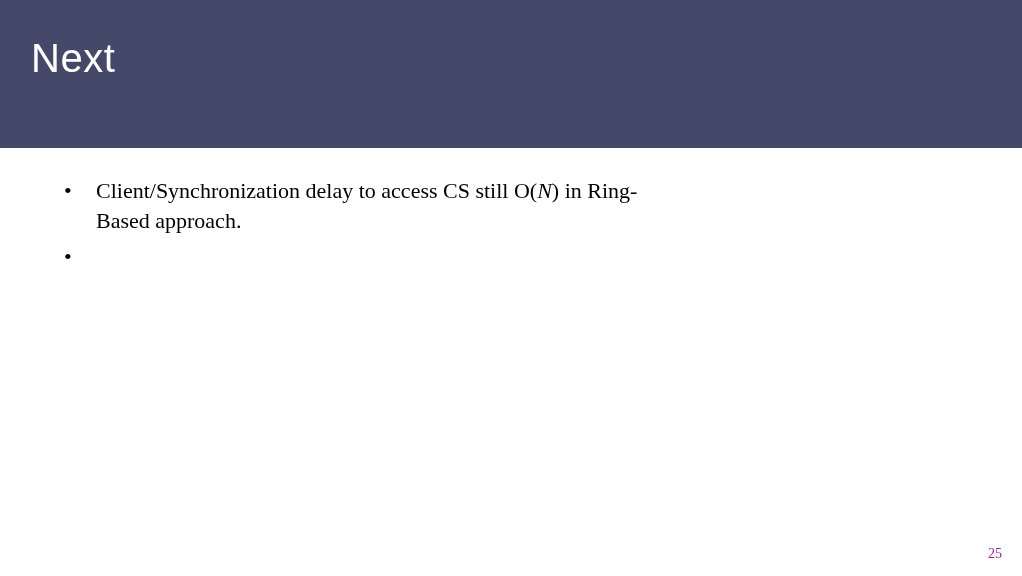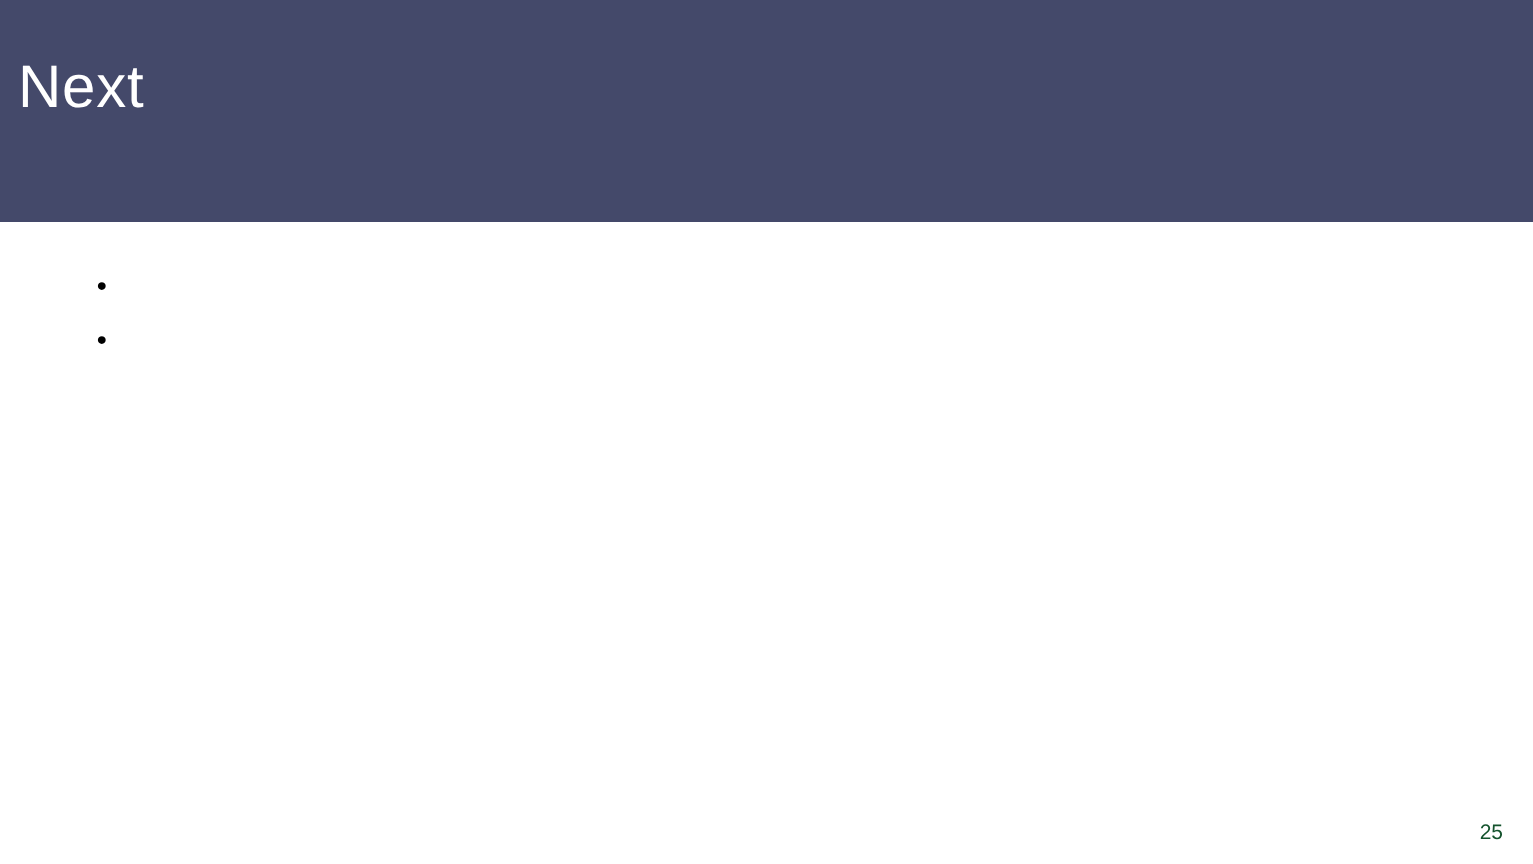--- a/index.html
+++ b/index.html
@@ -1,40 +1,43 @@
 <!DOCTYPE html>
 <html><head>
 <meta charset="utf-8">
 <style>
   * { margin: 0; padding: 0; box-sizing: border-box; }
   html, body { width: 1022px; height: 576px; font-family: "Times New Roman", Times, serif; background: #ffffff; }
   .slide { width: 1022px; height: 576px; position: relative; background: #ffffff; }
-  .header { width: 100%; height: 148px; background: #44496a; padding: 36px 28px 0 12px; }
+  .header { width: 100%; height: 148px; background: #44496a; padding: 36px 28px 0 31px; }
   .header h1 { color: #ffffff; font-family: Arial, Helvetica, sans-serif; font-size: 40px; font-weight: 400; letter-spacing: 0.5px; }
   .body { padding: 28px 60px 0 60px; }
   ul.bullets { list-style: none; }
   ul.bullets li { display: flex; align-items: flex-start; margin-bottom: 6px; }
   .bullet-dot { width: 36px; flex: 0 0 36px; font-size: 22px; color: #000; line-height: 30px; text-align: left; padding-left: 4px; }
   .bullet-text { font-size: 22px; color: #000; line-height: 30px; max-width: 560px; }
   .italic { font-style: italic; }
-  .page-num { position: absolute; right: 20px; bottom: 14px; font-size: 14px; color: #14532d; font-family: Liberation Sans, sans-serif; }
+  .page-num { position: absolute; right: 20px; bottom: 14px; font-size: 14px; color: #a21caf; font-family: Liberation Serif, serif; }
 </style>
 </head>
 <body>
 
 <div class="slide">
 
   <div class="header">
     <h1>Next</h1>
   </div>
 
   <div class="body">
     <ul class="bullets">
       <li>
         <span class="bullet-dot">•</span>
+        <span class="bullet-text">
+          <span>Client/Synchronization delay to access CS still O(</span><span class="italic">N</span><span>) in Ring-Based approach.</span>
+        </span>
       </li>
       <li>
         <span class="bullet-dot">•</span>
       </li>
     </ul>
   </div>
 
   <div class="page-num">25</div>
 
 </div>

